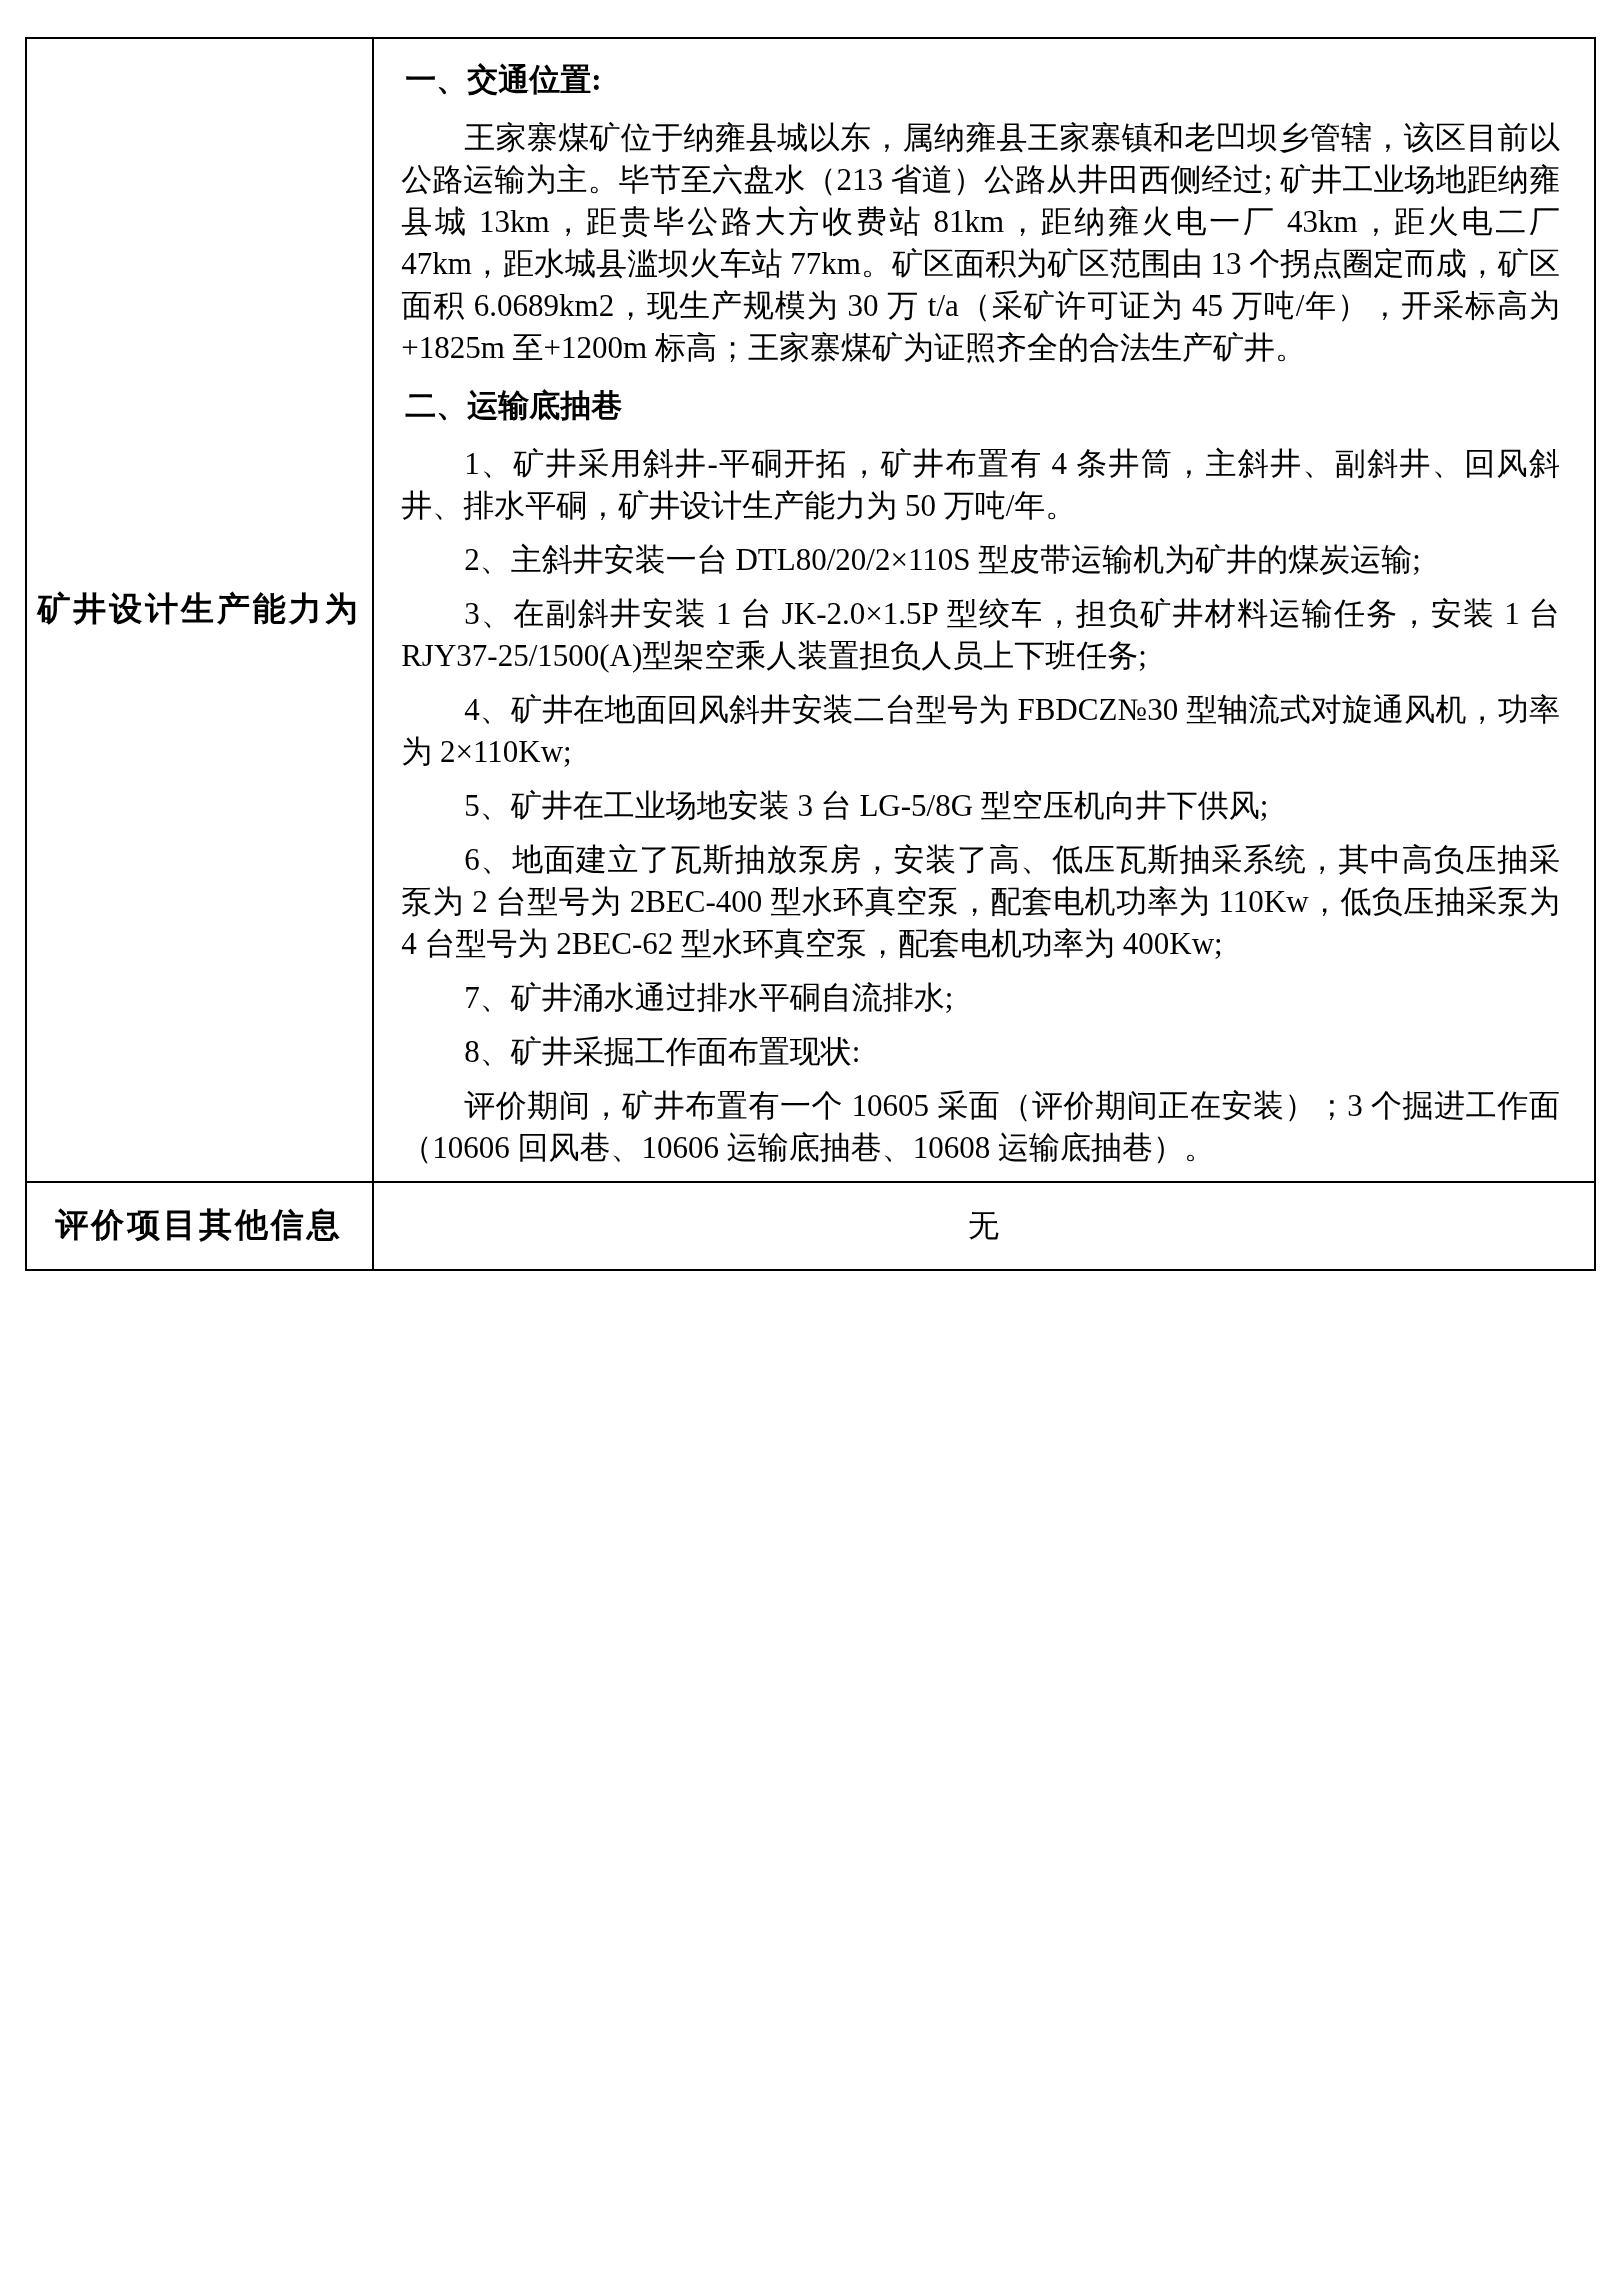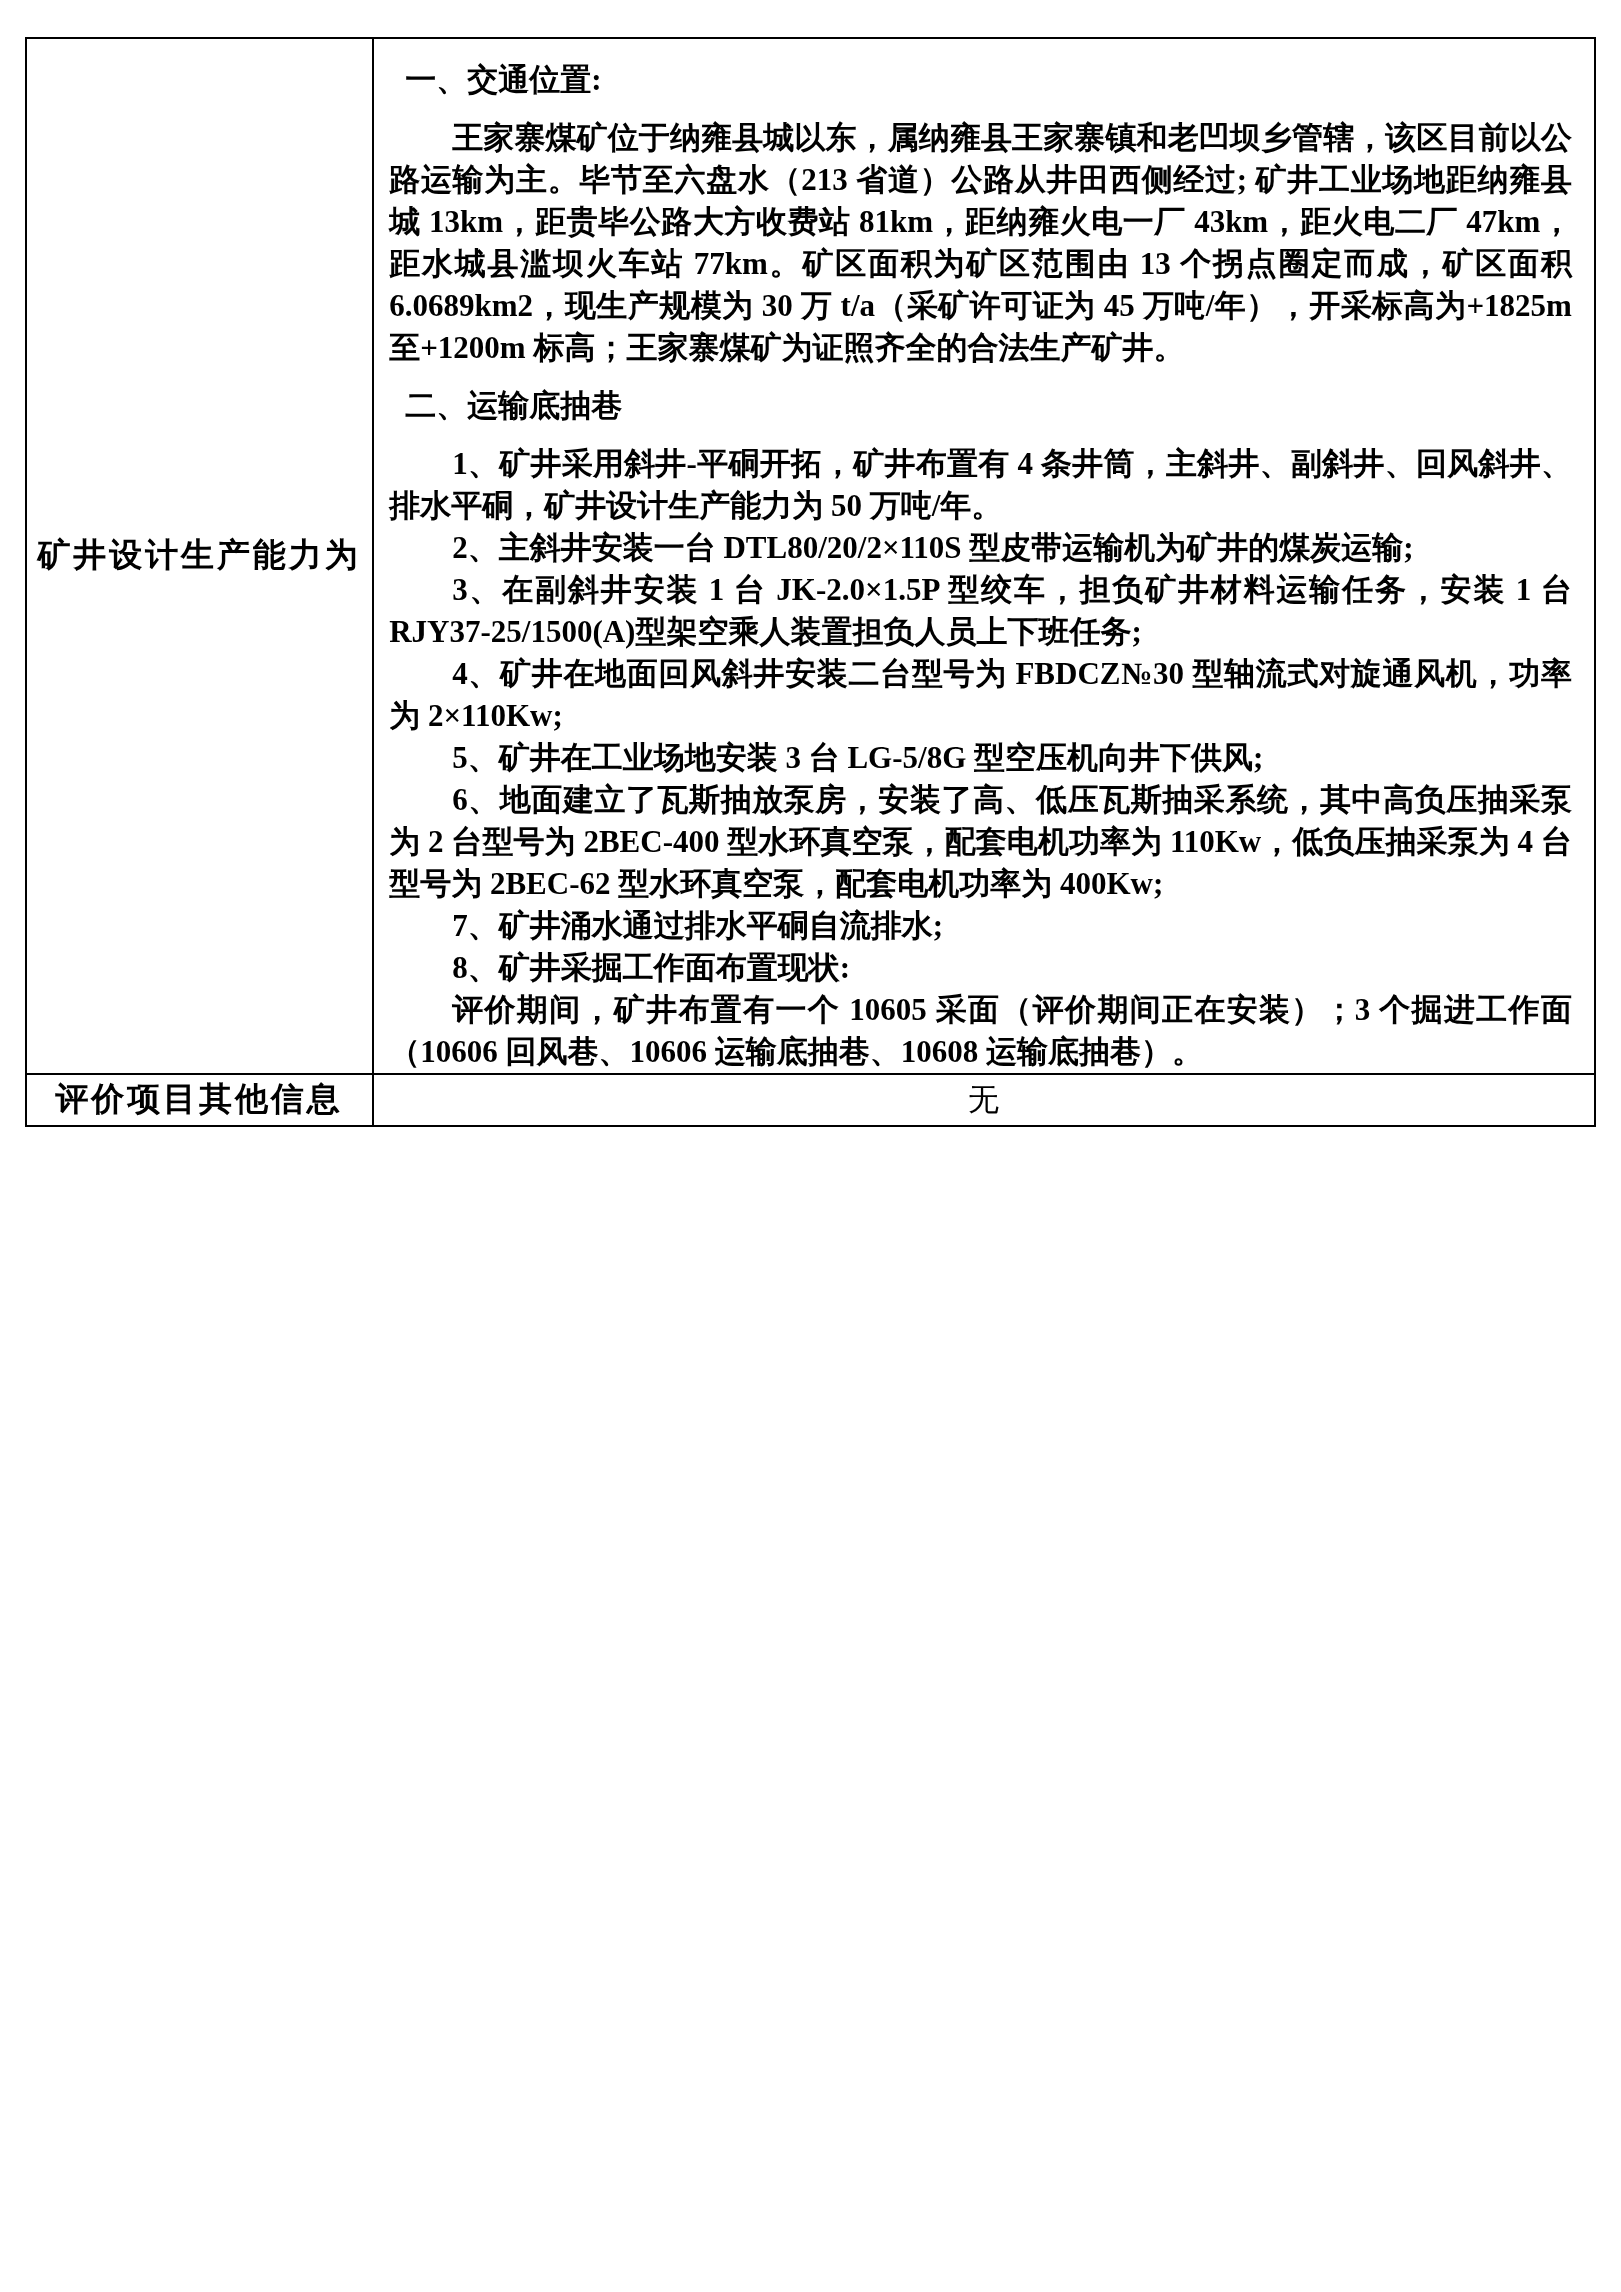--- a/index.html
+++ b/index.html
@@ -20,21 +20,21 @@
     border-collapse: collapse;
     table-layout: fixed;
     border: 2.9px solid #000000;
   }
   table.doc-table td {
     border: 2px solid #000000;
     box-sizing: border-box;
   }
   col.label-col { width: 347px; }
   tr.intro-row { height: 979px; }
-  tr.other-row { height: 52px; }
+  tr.other-row { height: 88px; }
   td.label-cell {
     text-align: center;
     vertical-align: middle;
     font-weight: bold;
     font-size: 33px;
     letter-spacing: 2.9px;
     line-height: 1.25;
   }
   td.content-cell {
     vertical-align: top;
@@ -47,23 +47,22 @@
     text-align: center;
     vertical-align: middle;
     font-size: 31px;
   }
   p.section-heading {
     margin: 16px;
     font-weight: bold;
     text-indent: 0;
   }
   p.content-para {
-    margin: 0;
+    margin: 12px;
     text-indent: 63px;
-    font-weight: bold;
   }
 </style>
 </head>
 <body>
 
 <div class="page">
   <table class="doc-table">
     <colgroup>
       <col class="label-col">
       <col>

